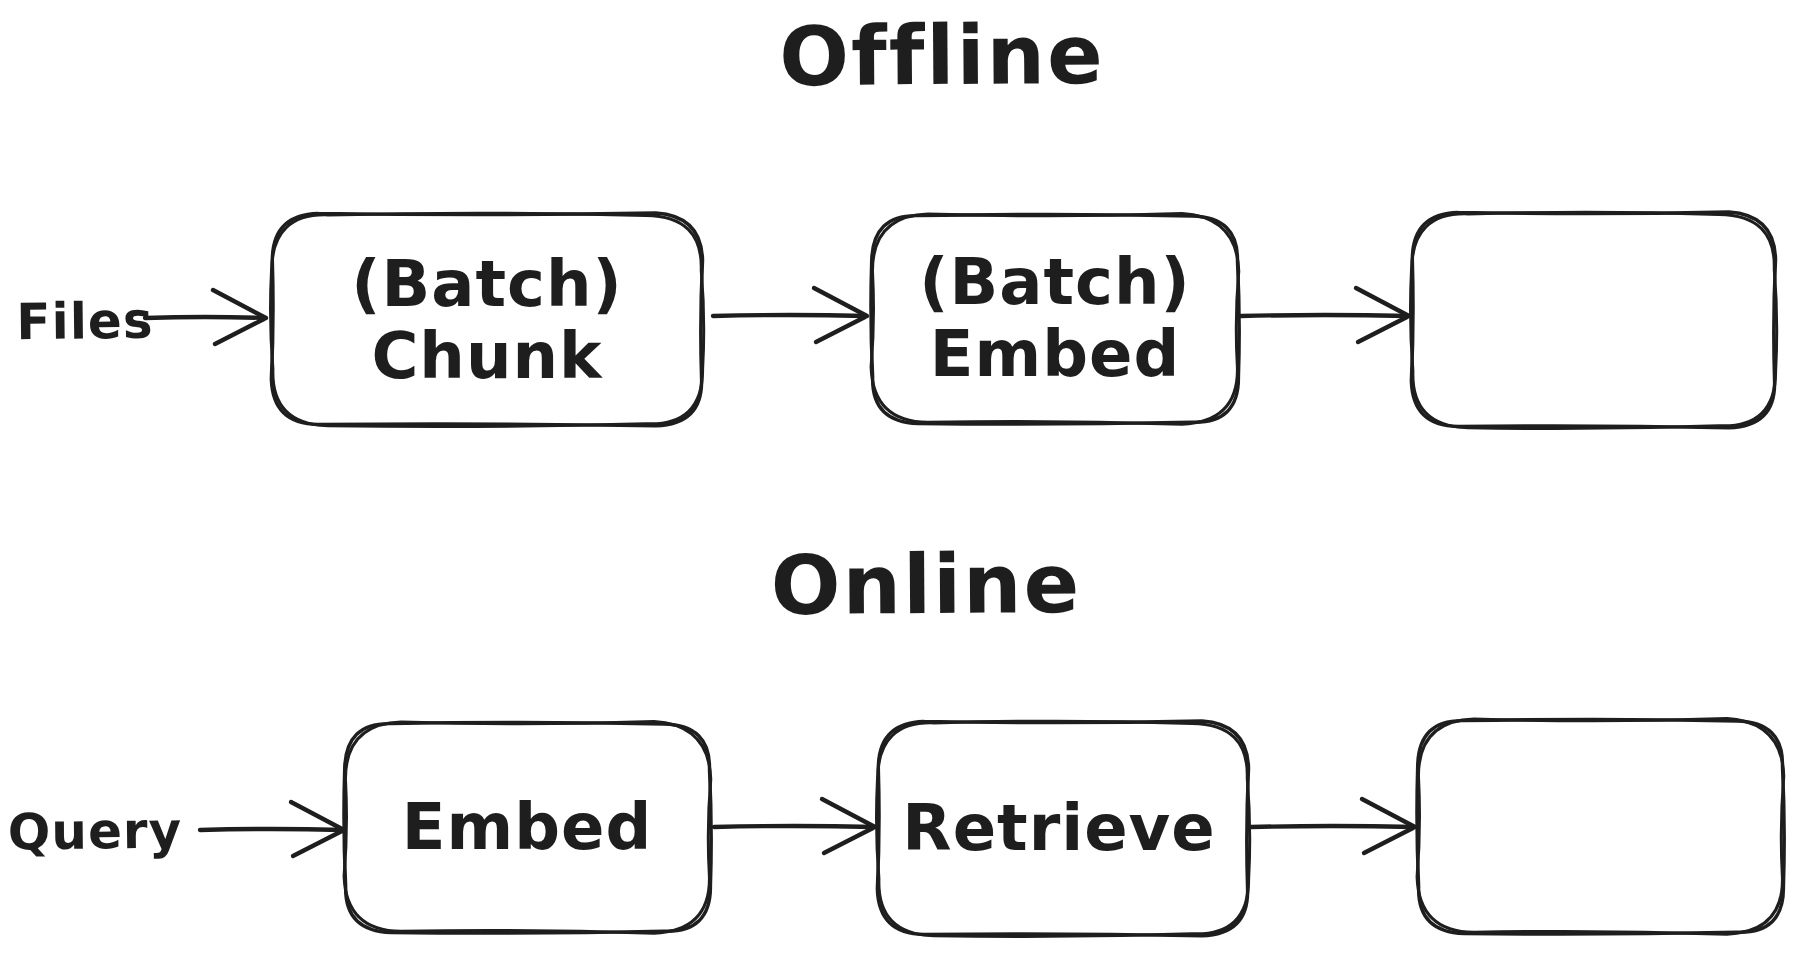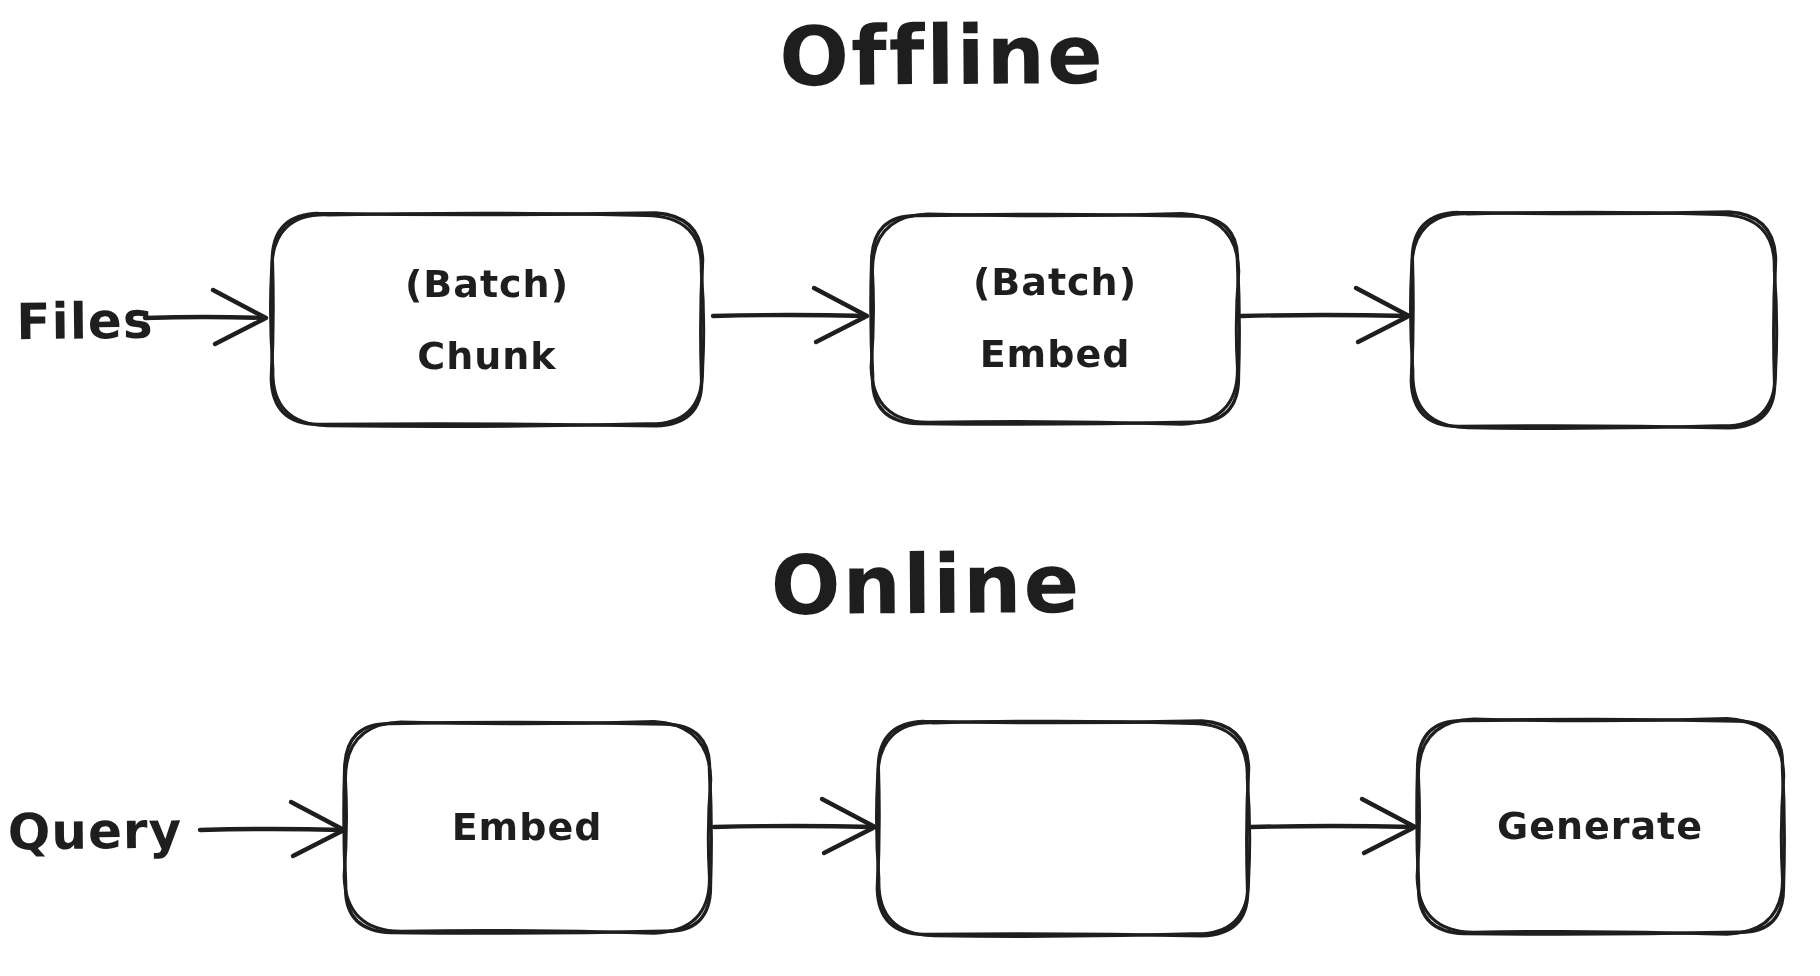--- a/index.html
+++ b/index.html
@@ -27,21 +27,21 @@
     line-height:1;
     letter-spacing:2px;
     transform:translate(-50%,-50%) rotate(-0.4deg);
   }
   .io-label{
     font-size:50px;
     line-height:1.1;
     transform:translate(-50%,-50%) rotate(-0.6deg);
   }
   .node-label{
-    font-size:38px;
+    font-size:64px;
     line-height:72px;
   }
 </style>
 </head>
 <body>
 
 <div class="canvas">
 
   <svg width="1820" height="976" viewBox="0 0 1820 976">
     <g id="gb0">
@@ -104,16 +104,16 @@
   <div class="txt node-label" style="left:1055px;top:318px;">(Batch)
 Embed</div>
 
 
   <div class="txt title" style="left:926px;top:585px;">Online</div>
 
   <div class="txt io-label" style="left:95px;top:832px;">Query</div>
 
   <div class="txt node-label" style="left:527px;top:827px;">Embed</div>
 
+  <div class="txt node-label" style="left:1059px;top:828px;">Retrieve</div>
 
-  <div class="txt node-label" style="left:1600px;top:826px;">Generate</div>
 
 </div>
 
 </body></html>

